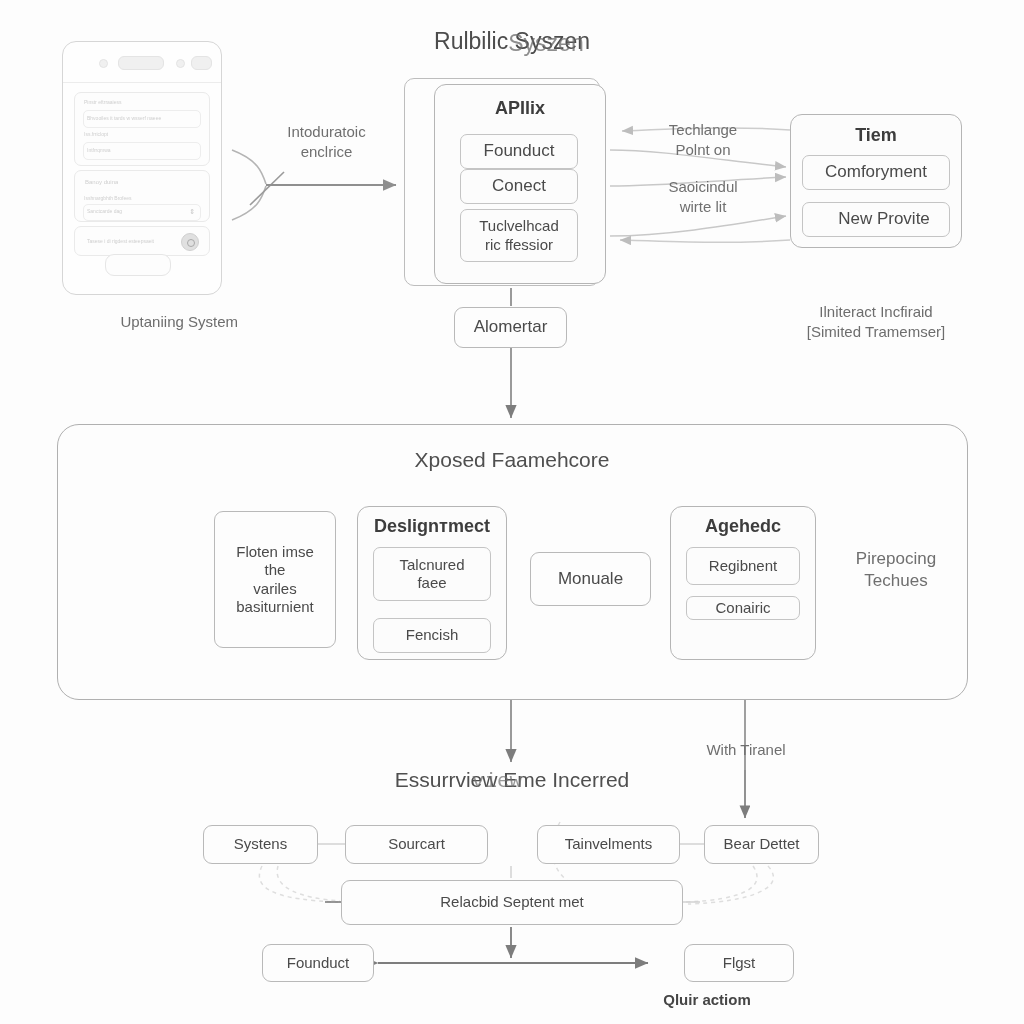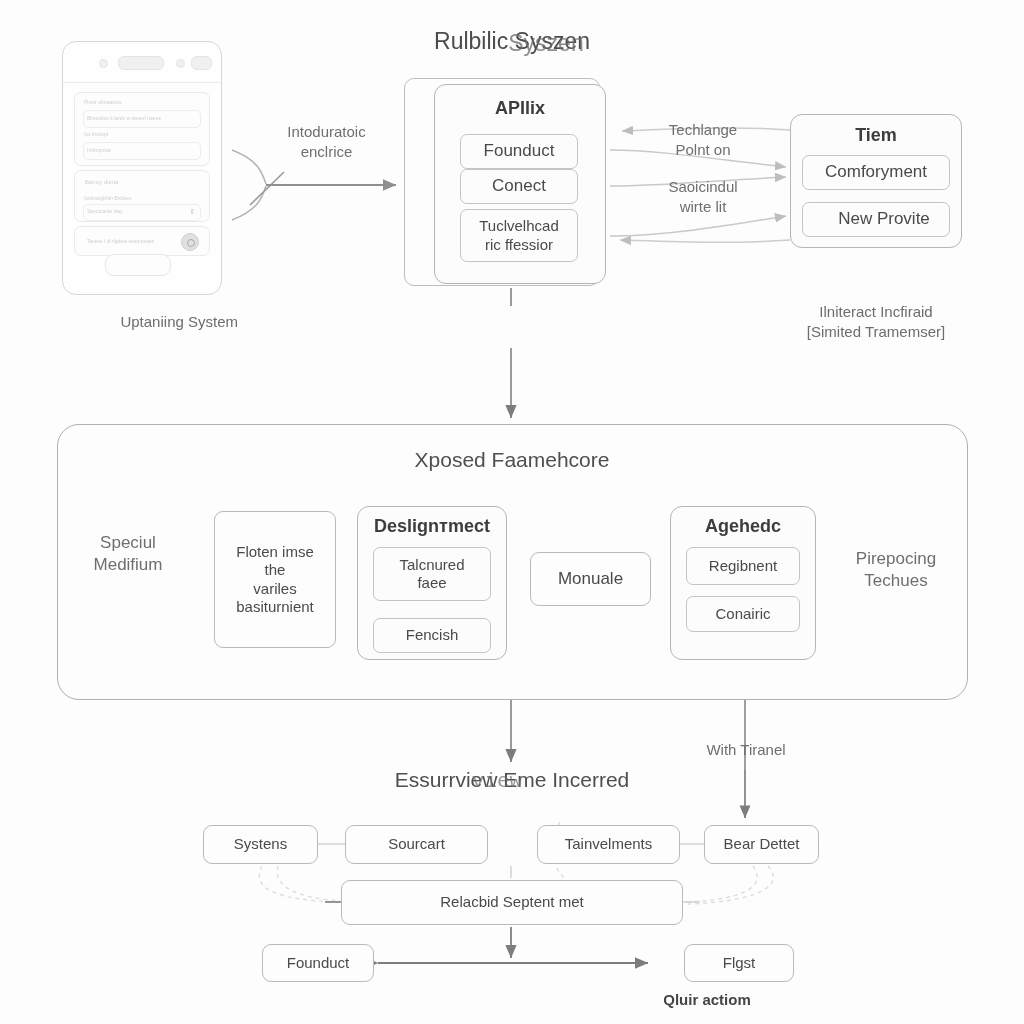--- a/index.html
+++ b/index.html
@@ -279,44 +279,43 @@
   <div class="node box inner txt17" style="left:802px; top:155px; width:148px; height:35px;">Comforyment</div>
   <div class="node box inner txt17" style="left:802px; top:202px; width:148px; height:35px;padding-left:16px;">New Provite</div>
   <div class="cap" style="left:776px; top:302px; width:200px;">Ilniteract Incfiraid
 [Simited Tramemser]</div>
 
   <div class="lbl txt16" style="left:638px; top:120px; width:130px;">Techlange
 Polnt on</div>
   <div class="lbl txt16" style="left:638px; top:177px; width:130px;">Saoicindul
 wirte lit</div>
 
+  <div class="node box txt17" style="left:454px; top:307px; width:113px; height:41px;">Alomertar</div>
 
   <div class="node box bigpanel" style="left:57px; top:424px; width:911px; height:276px;"></div>
   <div class="title-sec" style="left:312px; top:448px; width:400px;">Xposed Faamehcore</div>
 
-  <div class="lbl txt17" style="left:76px; top:532px; width:104px;">Speciul
-Medifium</div>
 
   <div class="node box txt16" style="left:214px; top:511px; width:122px; height:137px; white-space:pre-line;">Floten imse
 the
 variles
 basiturnient</div>
 
   <div class="node box group" style="left:357px; top:506px; width:150px; height:154px;"></div>
   <div class="hdr txt18" style="left:357px; top:516px; width:150px;">Deslignтmect</div>
   <div class="node box inner txt16" style="left:373px; top:547px; width:118px; height:54px; white-space:pre-line;">Talcnured
 faee</div>
   <div class="node box inner txt16" style="left:373px; top:618px; width:118px; height:35px;">Fencish</div>
 
   <div class="node box txt17" style="left:530px; top:552px; width:121px; height:54px;">Monuale</div>
 
   <div class="node box group" style="left:670px; top:506px; width:146px; height:154px;"></div>
   <div class="hdr txt18" style="left:670px; top:516px; width:146px;">Agehedc</div>
   <div class="node box inner txt16" style="left:686px; top:547px; width:114px; height:38px;">Regibnent</div>
-  <div class="node box inner txt16" style="left:686px; top:596px; width:114px; height:36px;">Conairic</div>
+  <div class="node box inner txt16" style="left:686px; top:596px; width:114px; height:24px;">Conairic</div>
 
   <div class="lbl txt17" style="left:838px; top:548px; width:116px;">Pirepocing
 Techues</div>
 
   <div class="title-sec" style="left:312px; top:768px; width:400px;">Essurrview Eme Incerred</div>
   <div class="title-sec" style="left:312px; top:770px; width:400px; color:#6f6f6f; opacity:.7; text-indent:-30px;font-family:Liberation Mono, monospace;">view</div>
 
   <div class="lbl txt15" style="left:686px; top:740px; width:120px;">With Tiranel</div>
 
   <div class="node box txt16" style="left:203px; top:825px; width:115px; height:39px;">Systens</div>

